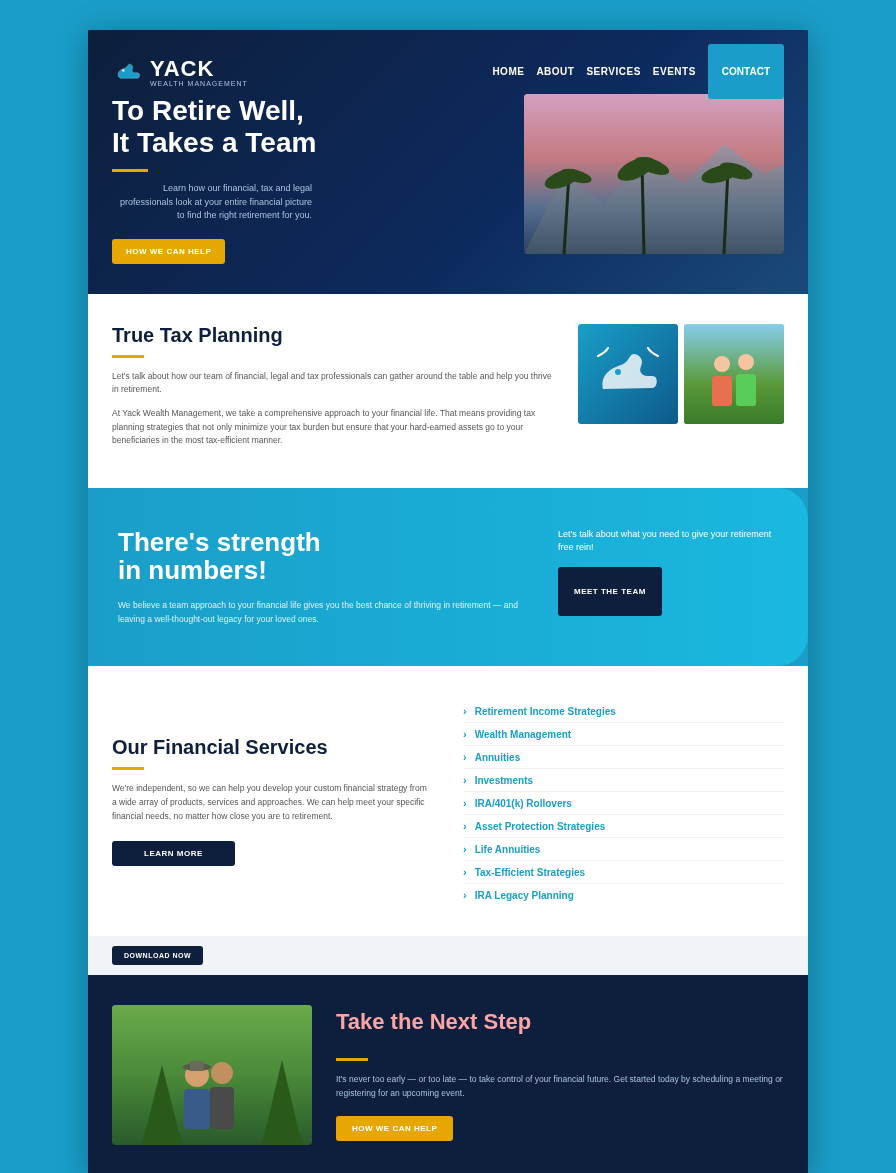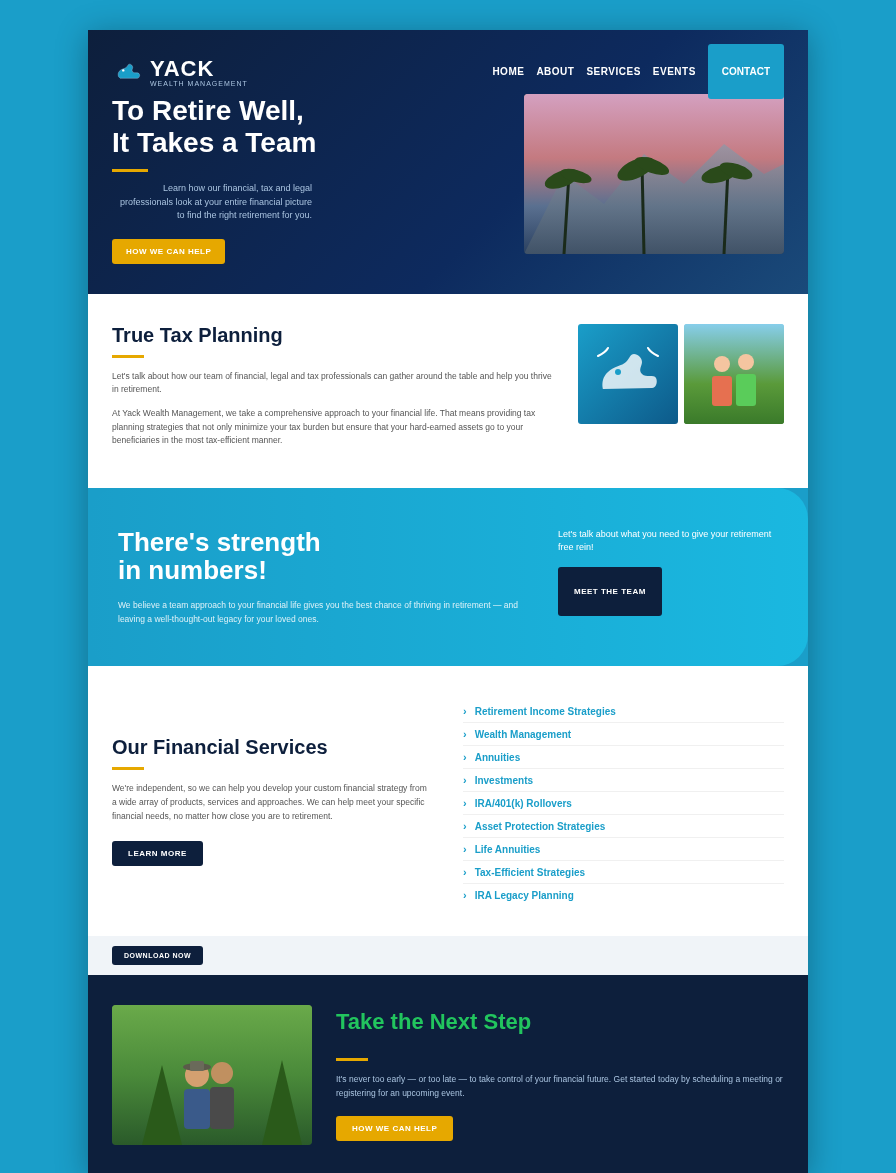--- a/index.html
+++ b/index.html
@@ -315,21 +315,21 @@
       font-weight: 700;
       color: #1a9ec9;
     }
 
     .learn-more-btn {
       background: #0d1f3c;
       color: white;
       font-size: 8px;
       font-weight: 700;
       text-transform: uppercase;
-      padding: 8px 16px;
+      padding: 8px 32px;
       border-radius: 3px;
       cursor: pointer;
       display: inline-block;
       margin-top: 8px;
       letter-spacing: 0.5px;
     }
 
     
     .download-strip {
       background: #f0f4f8;
@@ -375,21 +375,21 @@
       position: relative;
     }
 
     .next-step-content {
       flex: 1;
     }
 
     .next-step-title {
       font-size: 22px;
       font-weight: 900;
-      color: #22c55e;
+      color: #fca5a5;
       margin-bottom: 23px;
     }
 
     .next-step-divider {
       width: 32px;
       height: 3px;
       background: #e6a800;
       margin-bottom: 12px;
     }
 

